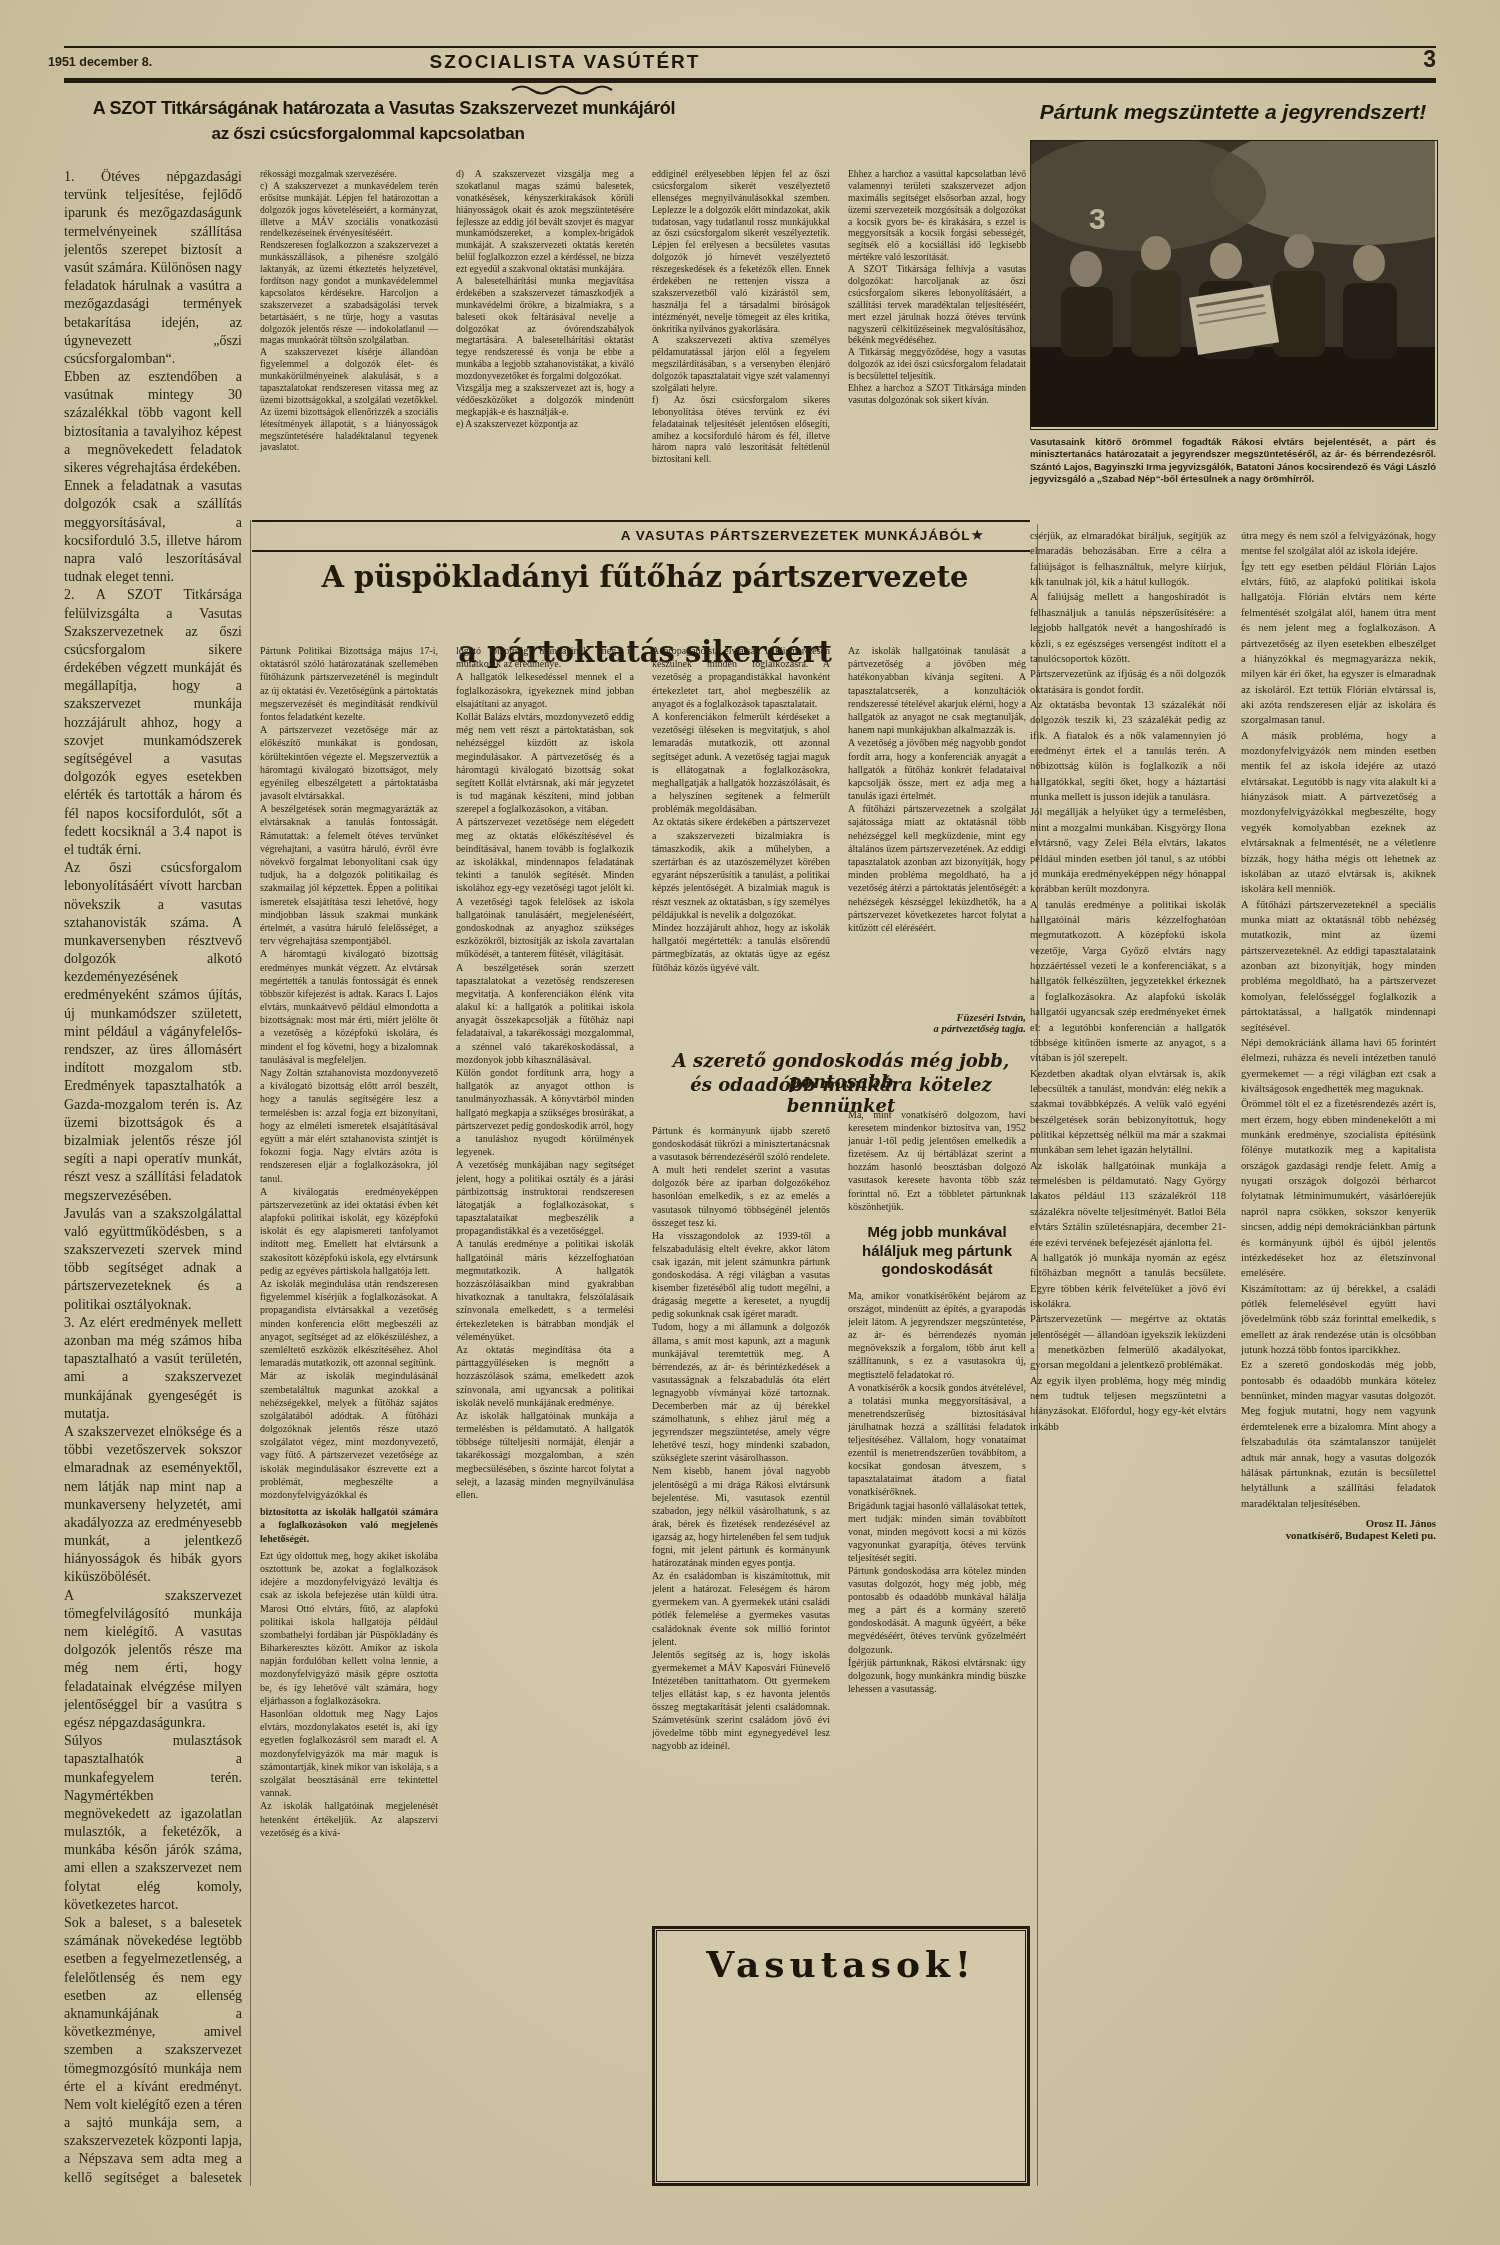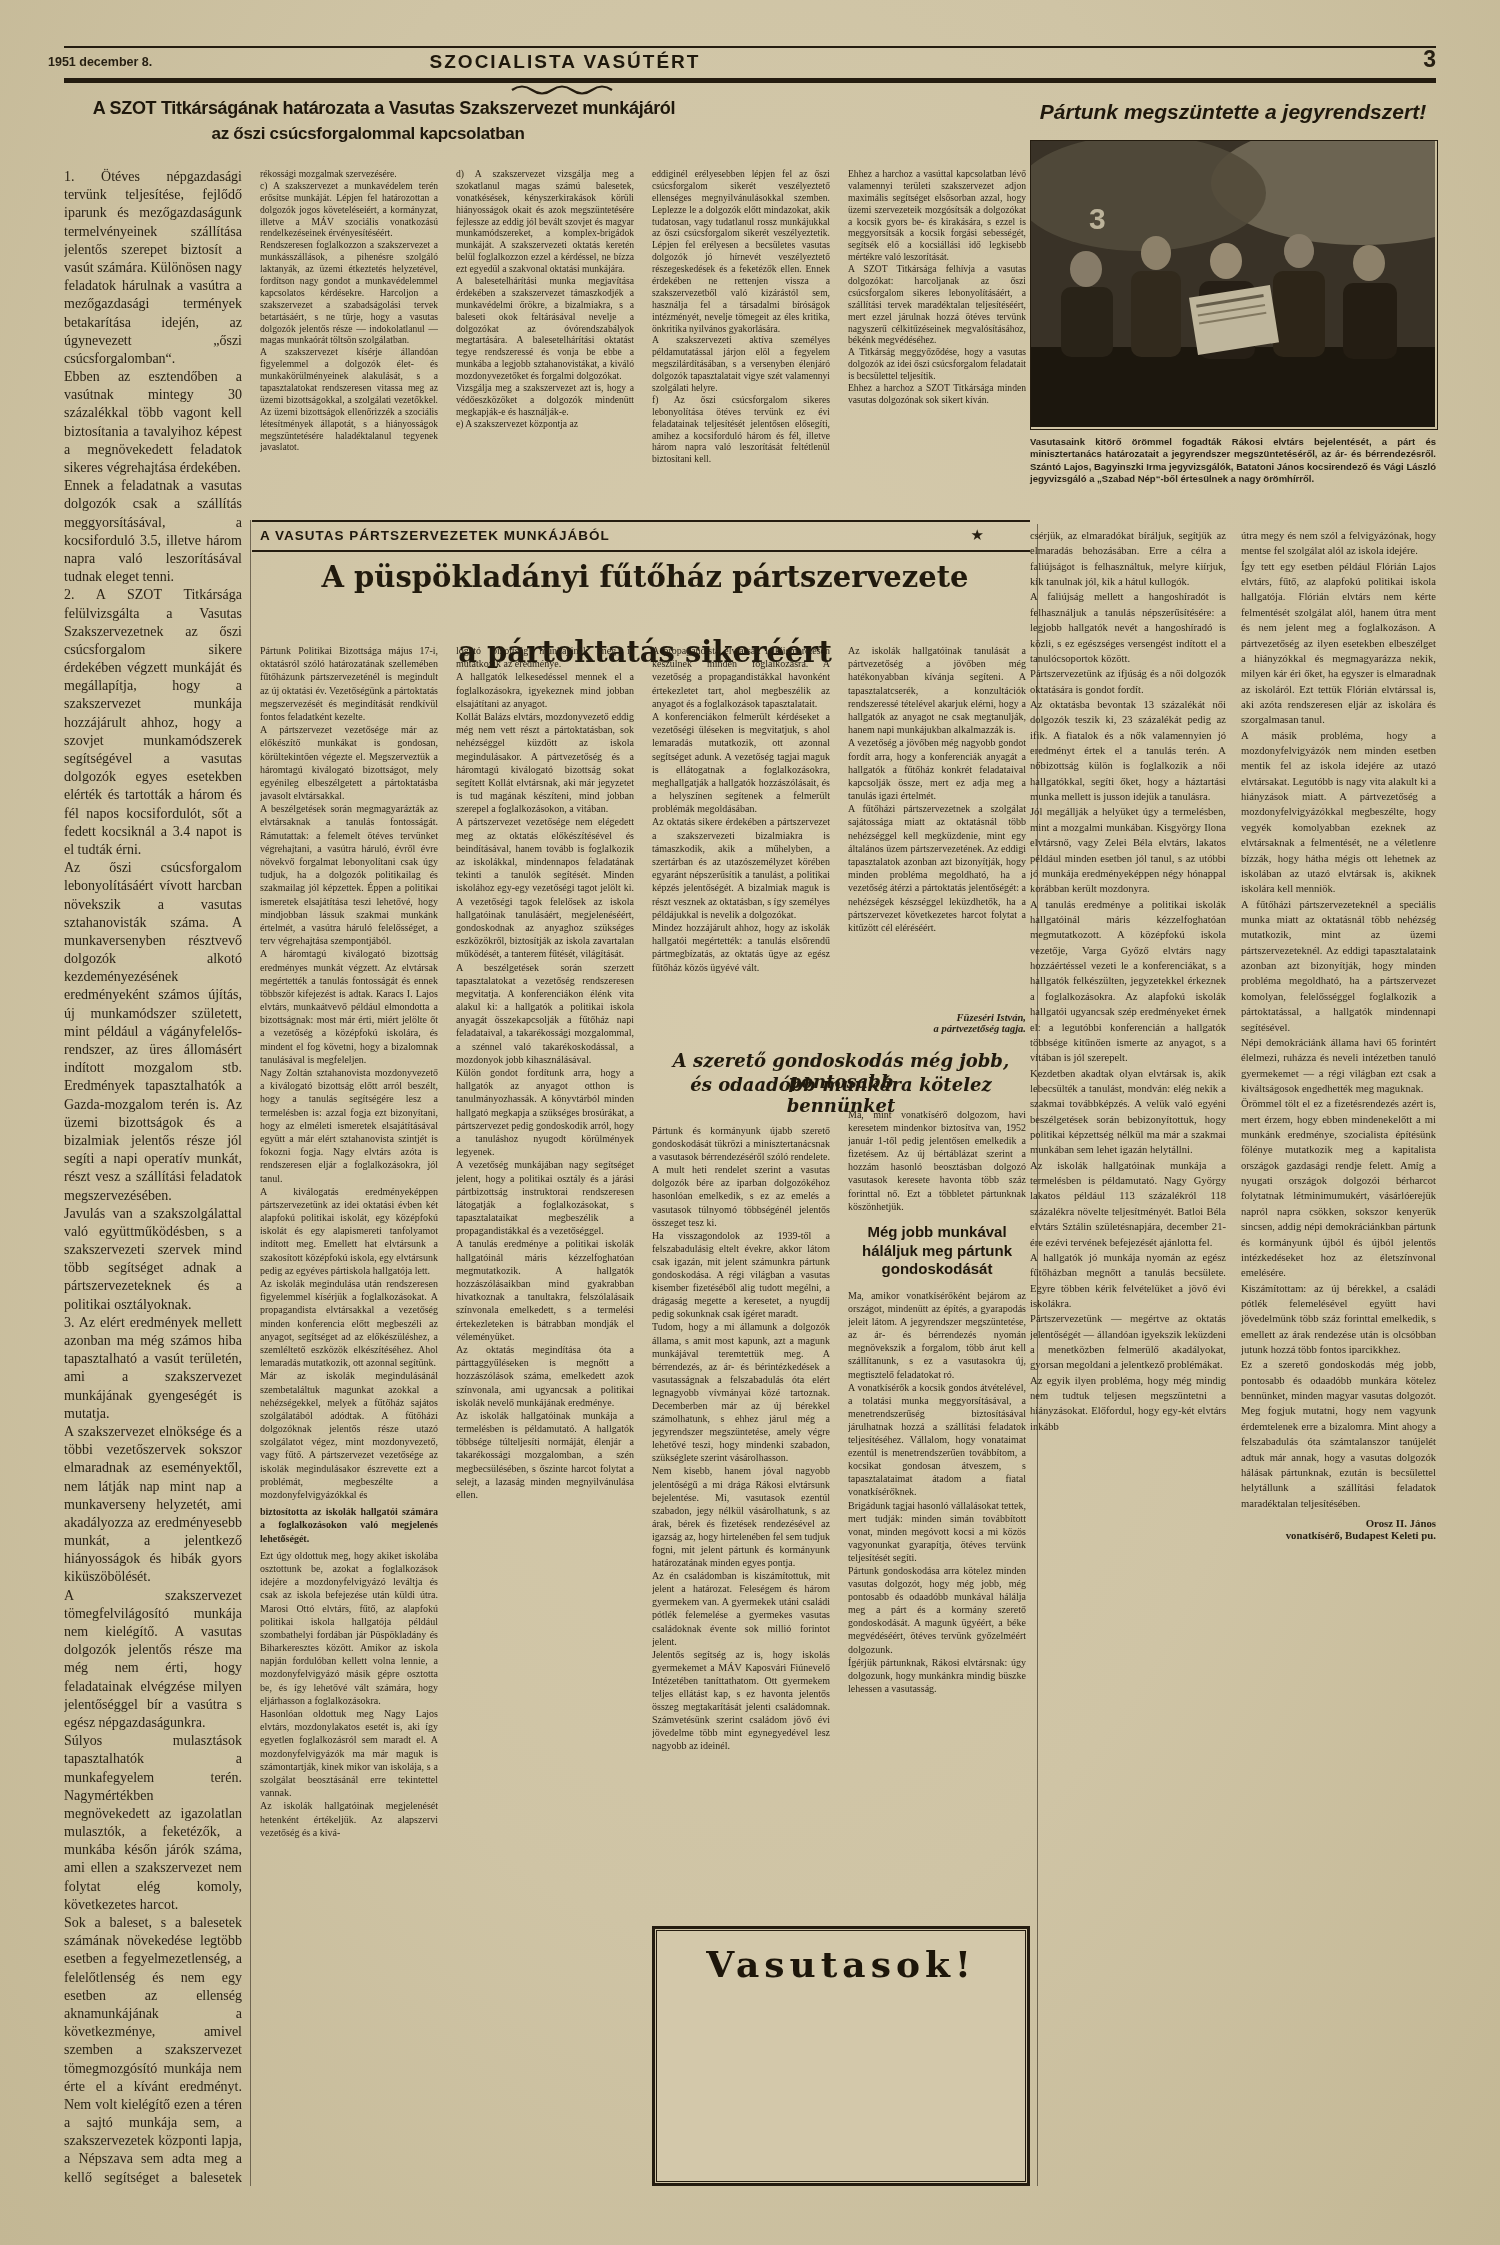--- a/index.html
+++ b/index.html
@@ -16,21 +16,21 @@
   .sz-g{font-size:10px;line-height:1.31;}
   .sz-r{font-size:10.6px;line-height:1.45;}
   .sans{font-family:"Liberation Sans", sans-serif;}
   .bold{font-weight:bold;}
   .hl-main{font-family:"Liberation Sans", sans-serif;font-weight:bold;color:#1f180c;
            text-align:center;white-space:nowrap;letter-spacing:-0.3px;}
   .hl-it{font-family:"Liberation Sans", sans-serif;font-weight:bold;font-style:italic;
          text-align:center;color:#1f180c;}
   .hl-serif{font-family:"DejaVu Serif","Liberation Serif",serif;font-weight:bold;
             text-align:center;color:#211a0d;}
-  .section-head{display:flex;justify-content:space-between;align-items:center;gap:12px;}
+  .section-head{display:flex;justify-content:flex-end;align-items:center;}
   .caption{font-family:"Liberation Sans", sans-serif;font-weight:bold;font-size:9.5px;
            line-height:1.3;text-align:justify;white-space:pre-line;color:#261f12;}
   .byline{position:absolute;right:0;bottom:2px;font-weight:bold;font-style:italic;
           font-size:10.5px;text-align:right;white-space:pre-line;}
   .subhead{font-family:"Liberation Sans", sans-serif;font-weight:bold;font-size:15px;
            line-height:1.25;text-align:center;margin:10px 4px 10px 4px;color:#1f180c;}
   .box{border:3px solid #241c10;box-shadow:inset 0 0 0 1px #cfc4a5, inset 0 0 0 2px #241c10;
        background:#d3c8aa;padding:14px 16px;box-sizing:border-box;}
   .box-title{font-family:"DejaVu Serif","Liberation Serif",serif;font-weight:bold;
              font-size:36px;letter-spacing:5px;text-align:center;color:#1d160a;margin-bottom:10px;}

